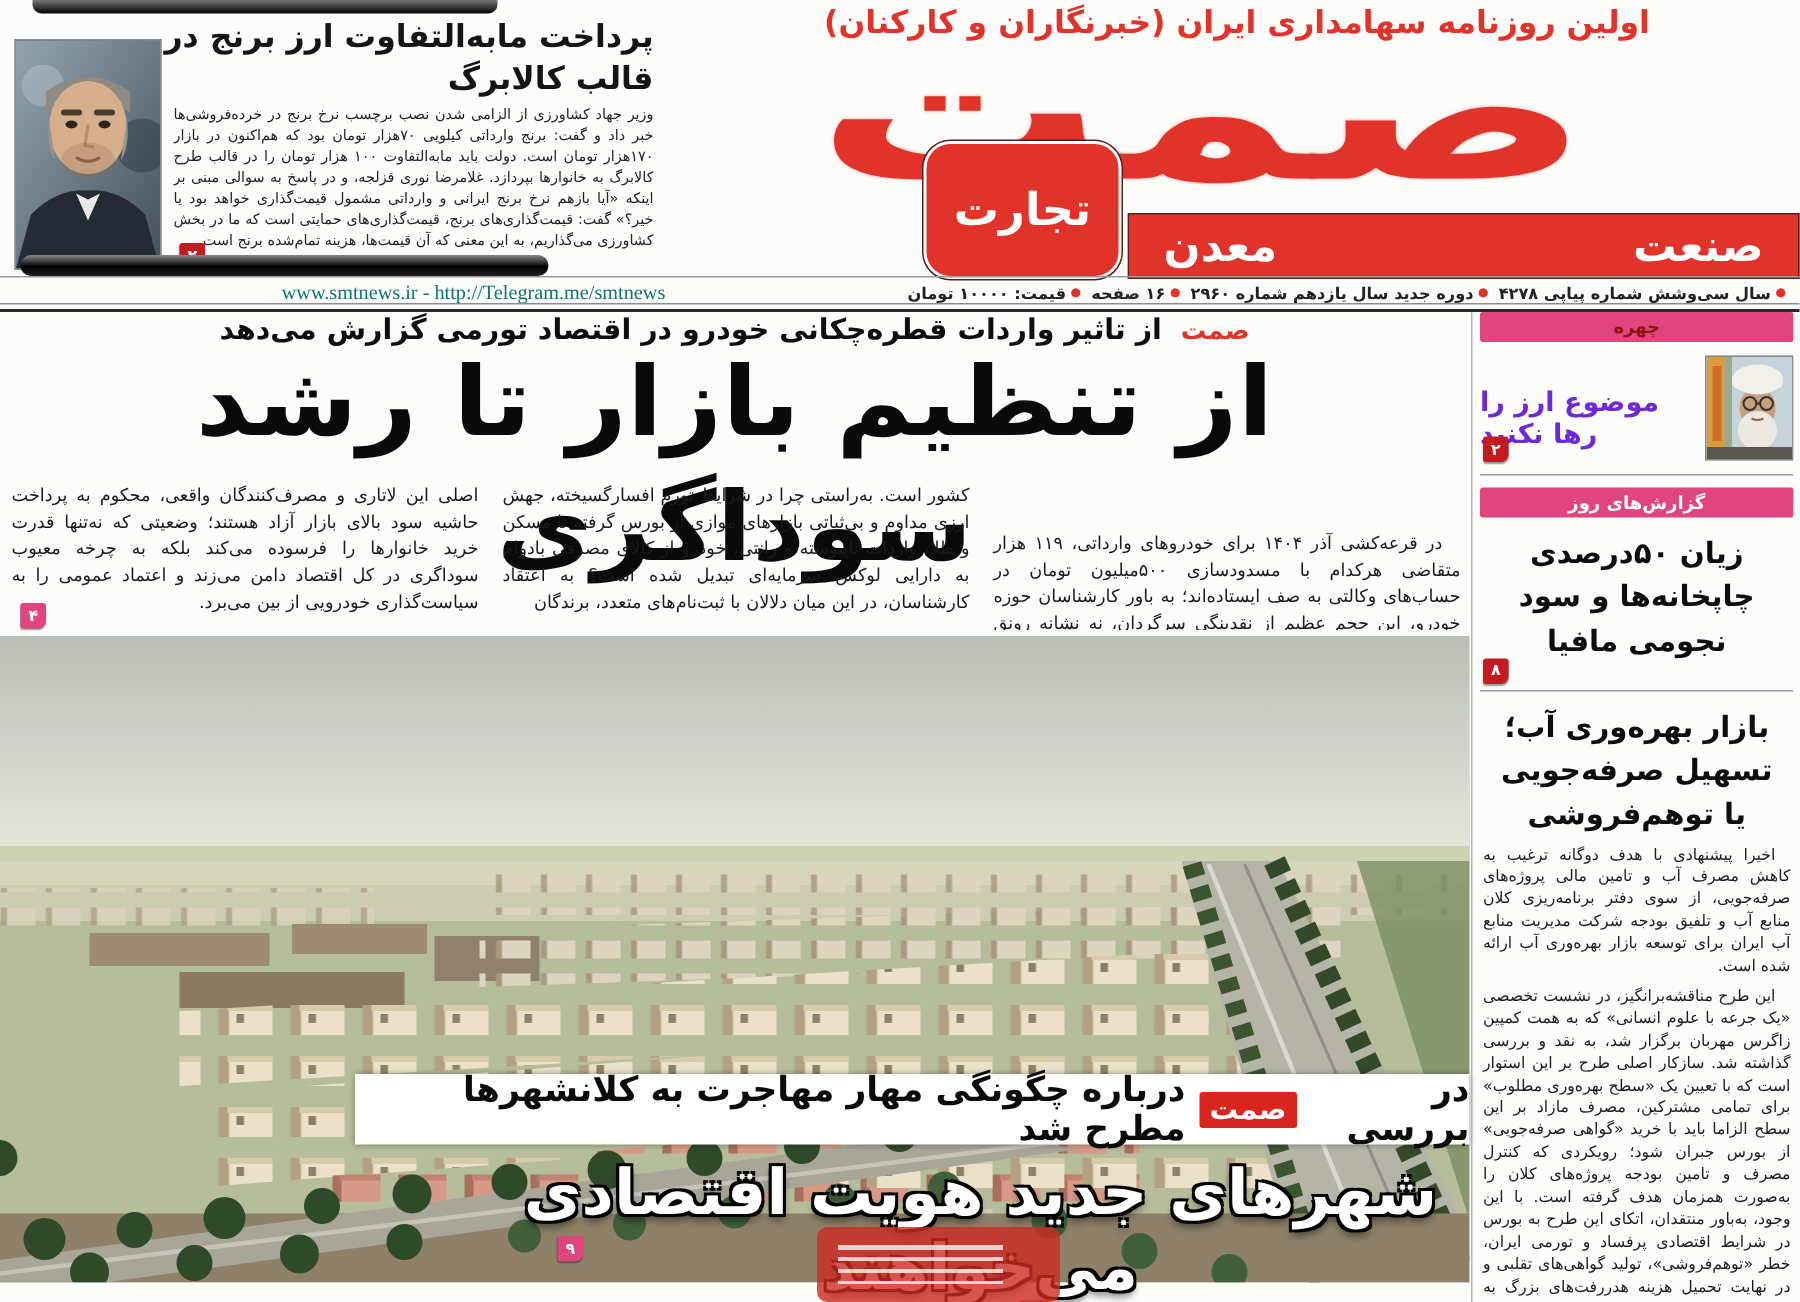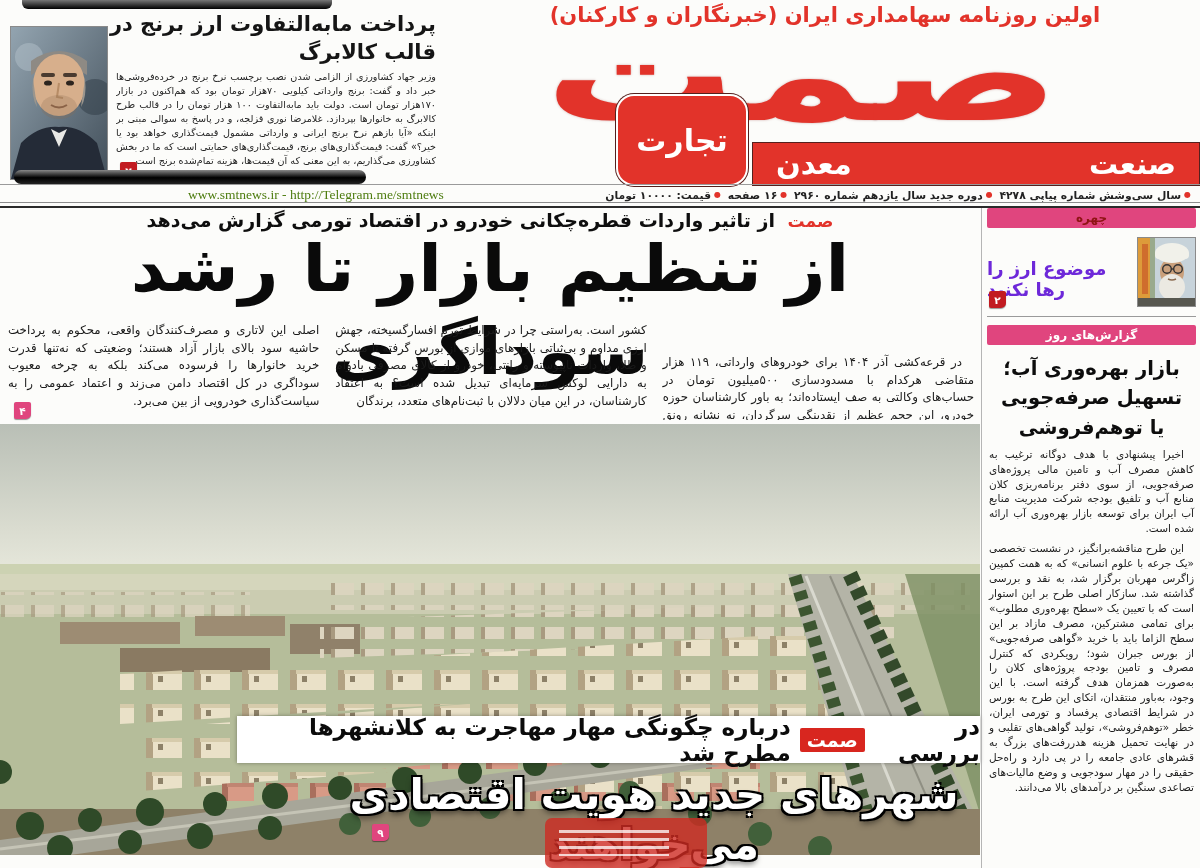--- a/index.html
+++ b/index.html
@@ -23,21 +23,21 @@
           box-shadow:0 0 0 1px #55201d inset;}
   .m-dates{position:absolute;left:452px;top:92px;width:162px;text-align:right;color:#111;}
   .m-weekday{font-size:21px;font-weight:bold;margin:0 18px 8px 0;}
   .dline{font-size:11.5px;font-weight:bold;margin:3px 0;white-space:nowrap;}
   .rdot{color:#e2332a;font-size:9px;margin-left:4px;vertical-align:2px;}
   
   .hairline{position:absolute;left:0;top:184px;width:1200px;height:1px;background:#9a9a9a;}
   .gloss-bar{position:absolute;left:14px;top:170px;width:352px;height:14px;border-radius:7px;
              background:linear-gradient(#888,#000 55%,#222);}
   .urls{position:absolute;left:148px;top:187px;width:336px;direction:ltr;text-align:center;
-        font-family:"Liberation Serif",serif;font-size:13.5px;color:#4d7c0f;}
+        font-family:"Liberation Serif",serif;font-size:13.5px;color:#0f766e;}
   .issue{position:absolute;right:6px;top:189px;font-size:10.8px;font-weight:bold;color:#222;white-space:nowrap;text-align:right;}
   .issue .rdot{font-size:8px;margin:0 3px;}
   .double-rule{position:absolute;left:0;top:202px;width:1200px;height:3px;
                border-top:1px solid #8c8c8c;border-bottom:2px solid #2a2a2a;}
   
   .rice{position:absolute;left:0;top:10px;width:444px;height:174px;overflow:hidden;}
   .rice-title{position:absolute;right:8px;top:0;width:330px;font-size:21px;font-weight:bold;
               line-height:1.35;color:#151515;text-align:right;}
   .rice-photo{position:absolute;left:10px;top:16px;width:96px;height:152px;border:1px solid #8a8a8a;
               overflow:hidden;background:#6c7c88;}
@@ -285,20 +285,24 @@
           <path d="M30,41 Q34,43 38,41" stroke="#8a6b50" stroke-width="1.4" fill="none"></path>
           <rect y="60" width="57" height="8" fill="#57574f"></rect>
         </svg>
       </div>
       <div class="face-title">موضوع ارز را رها نکنید</div>
       <span class="pbadge red face-badge">۲</span>
     </div>
 
     <div class="secbar reports">گزارش‌های روز</div>
 
+    <div class="report report1">
+      <h3>زیان ۵۰درصدی چاپخانه‌ها و سود نجومی مافیا</h3>
+      <span class="pbadge red r1-badge">۸</span>
+    </div>
 
     <div class="report report2">
       <h3>بازار بهره‌وری آب؛ تسهیل صرفه‌جویی یا توهم‌فروشی</h3>
       <p>اخیرا پیشنهادی با هدف دوگانه ترغیب به کاهش مصرف آب و تامین مالی پروژه‌های صرفه‌جویی، از سوی دفتر برنامه‌ریزی کلان منابع آب و تلفیق بودجه شرکت مدیریت منابع آب ایران برای توسعه بازار بهره‌وری آب ارائه شده است.</p>
       <p>این طرح مناقشه‌برانگیز، در نشست تخصصی «یک جرعه با علوم انسانی» که به همت کمپین زاگرس مهربان برگزار شد، به نقد و بررسی گذاشته شد. سازکار اصلی طرح بر این استوار است که با تعیین یک «سطح بهره‌وری مطلوب» برای تمامی مشترکین، مصرف مازاد بر این سطح الزاما باید با خرید «گواهی صرفه‌جویی» از بورس جبران شود؛ رویکردی که کنترل مصرف و تامین بودجه پروژه‌های کلان را به‌صورت همزمان هدف گرفته است. با این وجود، به‌باور منتقدان، اتکای این طرح به بورس در شرایط اقتصادی پرفساد و تورمی ایران، خطر «توهم‌فروشی»، تولید گواهی‌های تقلبی و در نهایت تحمیل هزینه هدررفت‌های بزرگ به قشرهای عادی جامعه را در پی دارد و راه‌حل حقیقی را در مهار سودجویی و وضع مالیات‌های تصاعدی سنگین بر درآمدهای بالا می‌دانند.</p>
 
     </div>
 
   </div>
 

